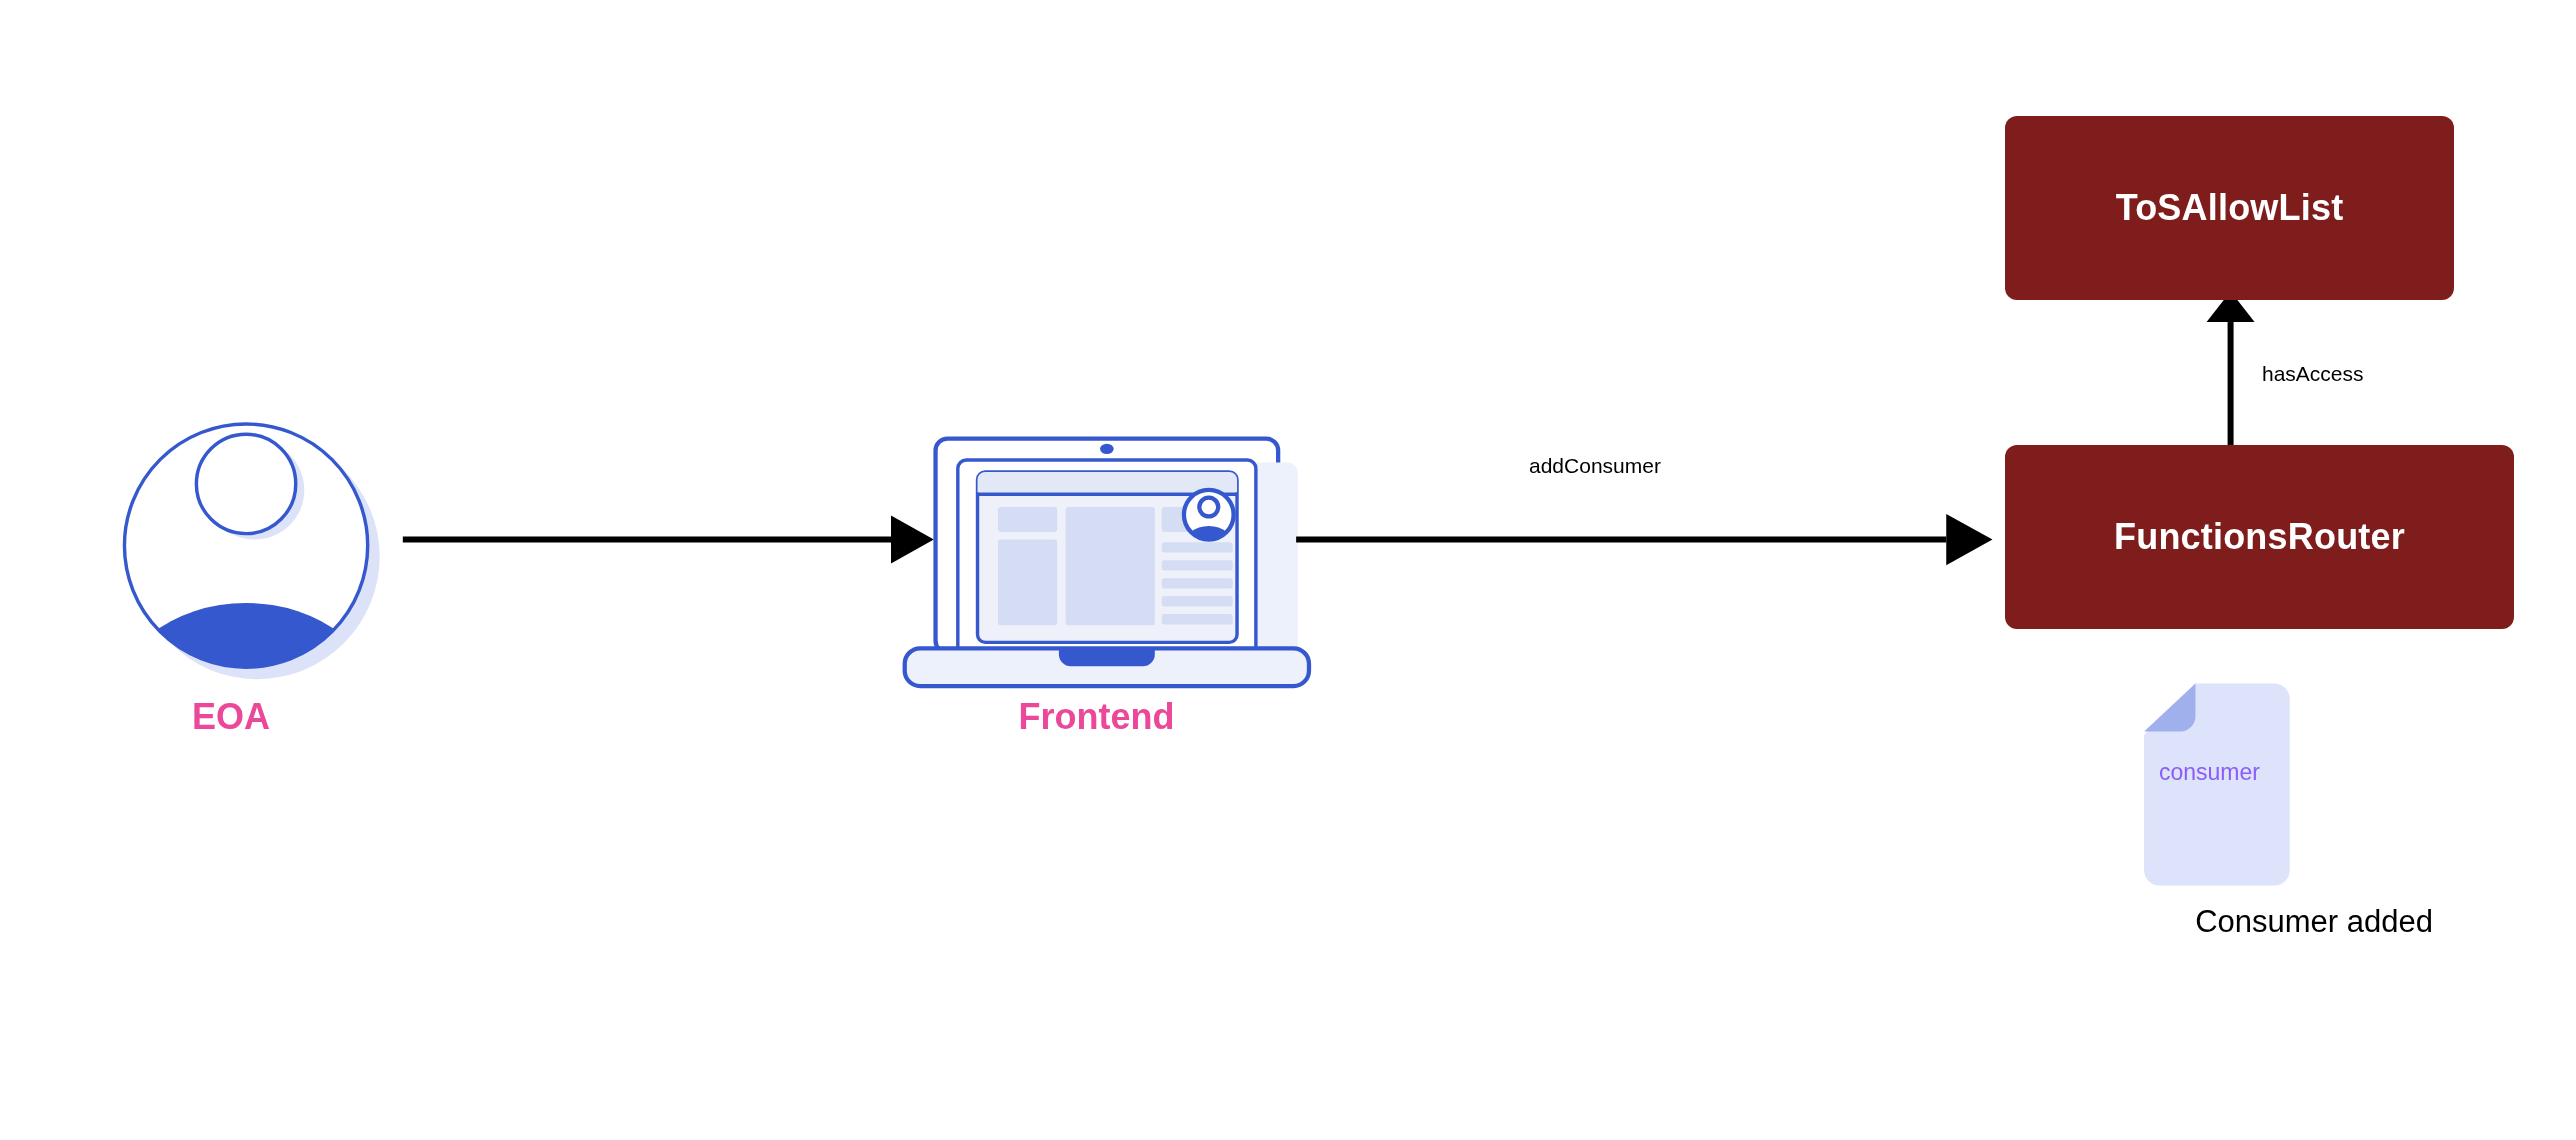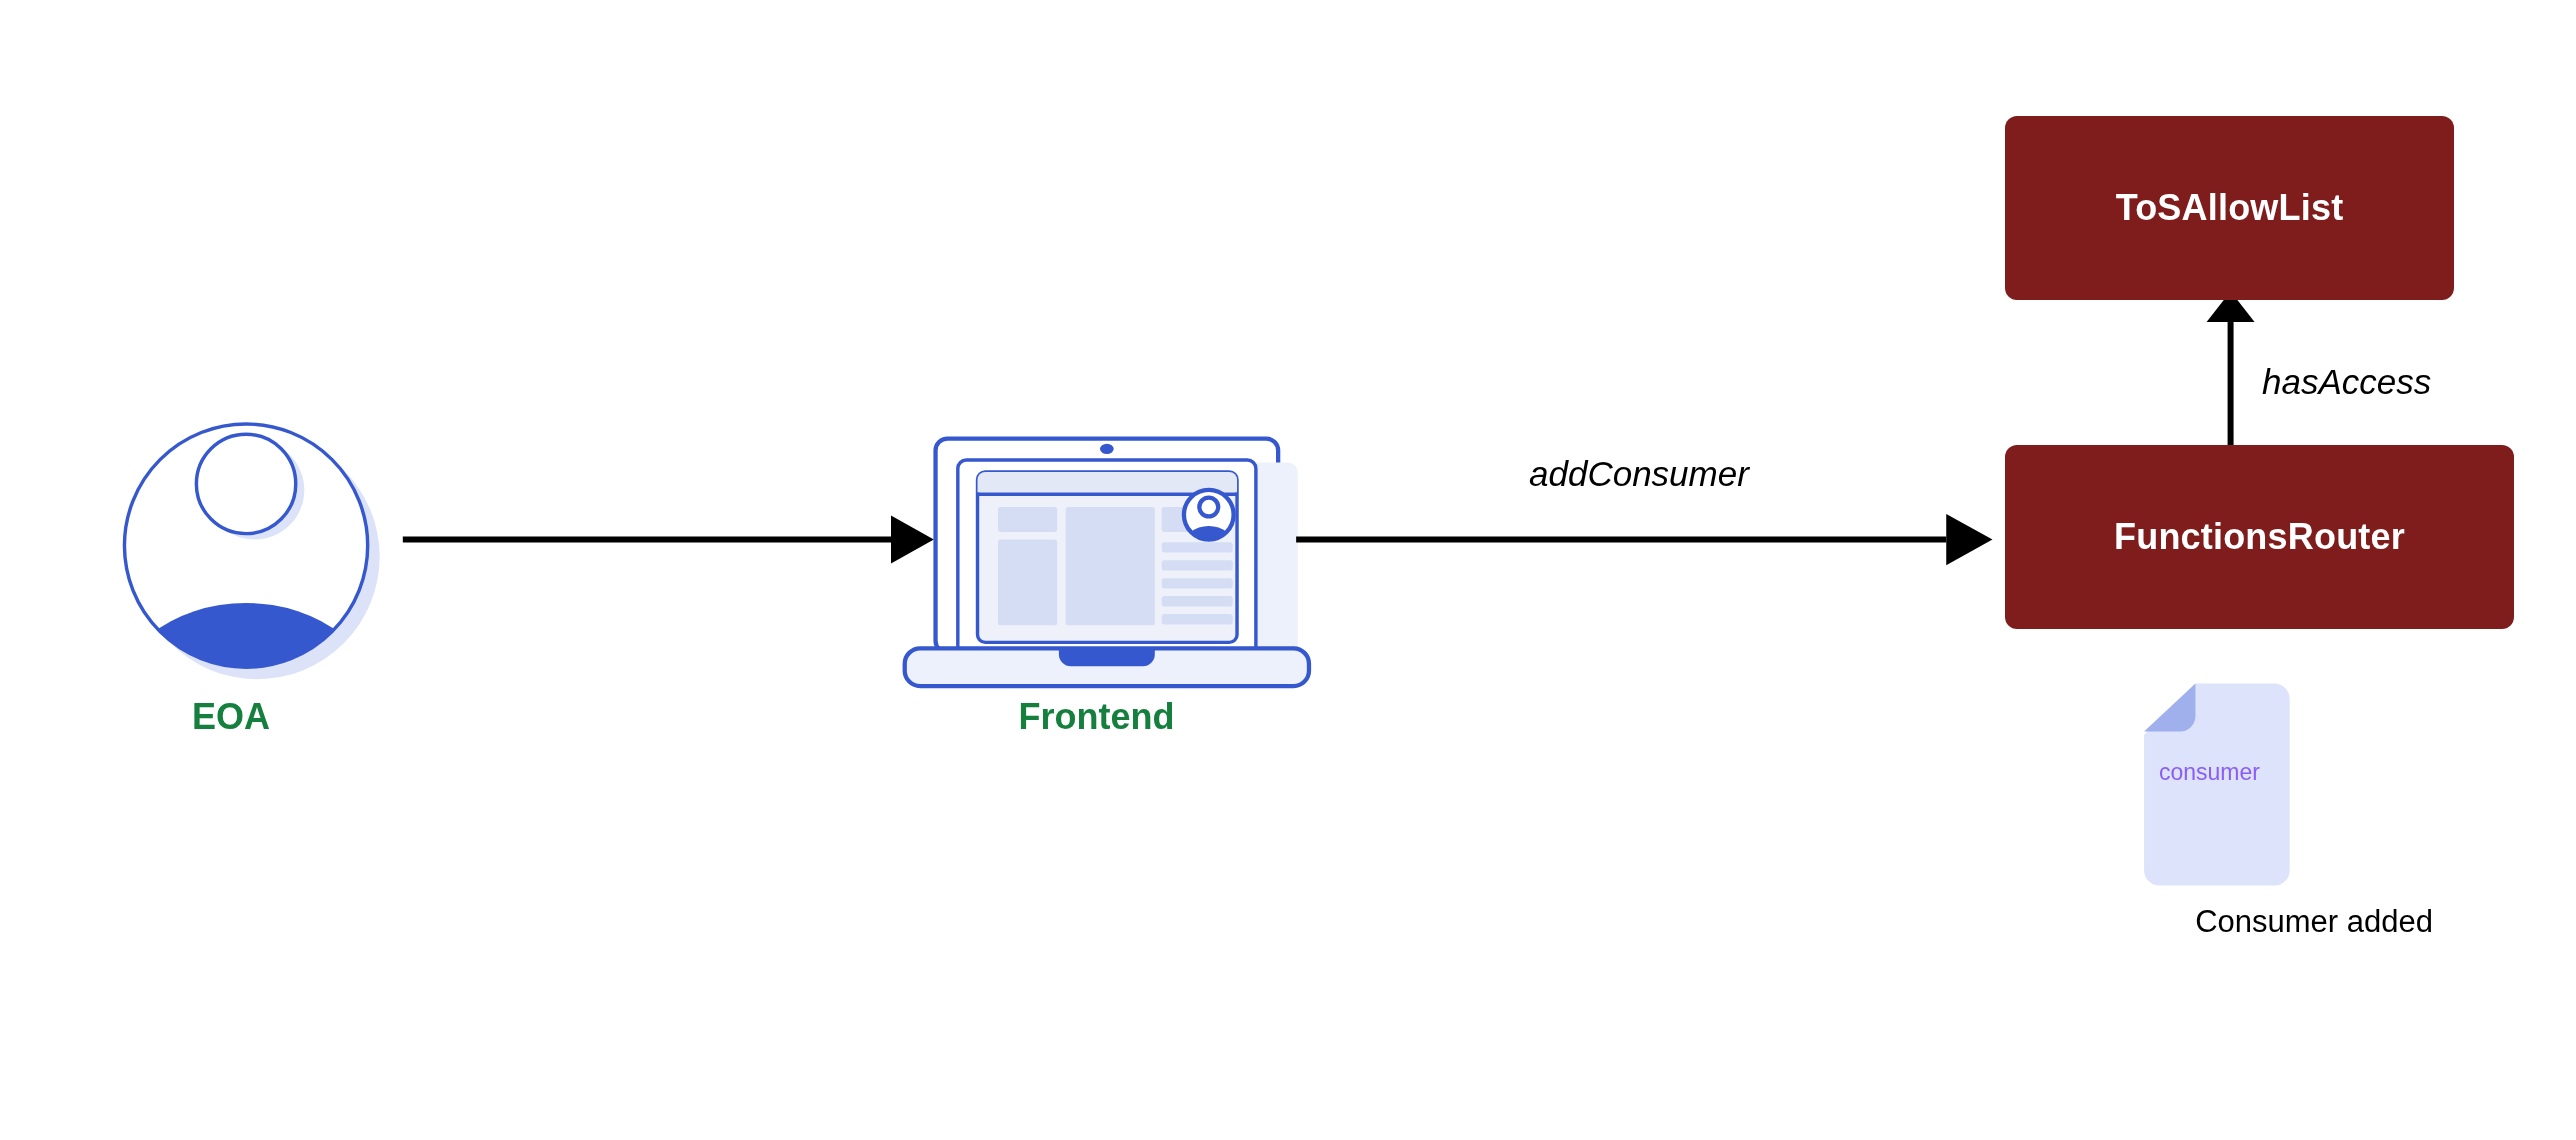--- a/index.html
+++ b/index.html
@@ -50,43 +50,42 @@
     top: 445px;
     width: 509px;
     height: 184px;
     font-size: 36px;
   }
 
   
   .figure-label {
     position: absolute;
     text-align: center;
-    color: #15803d;
+    color: #ec4899;
     font-weight: bold;
     font-size: 36px;
     white-space: nowrap;
   }
   #label-eoa {
     left: 51px;
     top: 696px;
     width: 360px;
   }
   #label-frontend {
     left: 891px;
     top: 696px;
     width: 411px;
   }
 
   
   .edge-label {
     position: absolute;
     color: #000000;
-    font-size: 35px;
-    white-space: nowrap;
-    font-style: italic;
+    font-size: 21px;
+    white-space: nowrap;
   }
   #label-addconsumer {
     left: 1529px;
     top: 454px;
     text-align: right;
   }
   #label-hasaccess {
     left: 2262px;
     top: 362px;
   }

